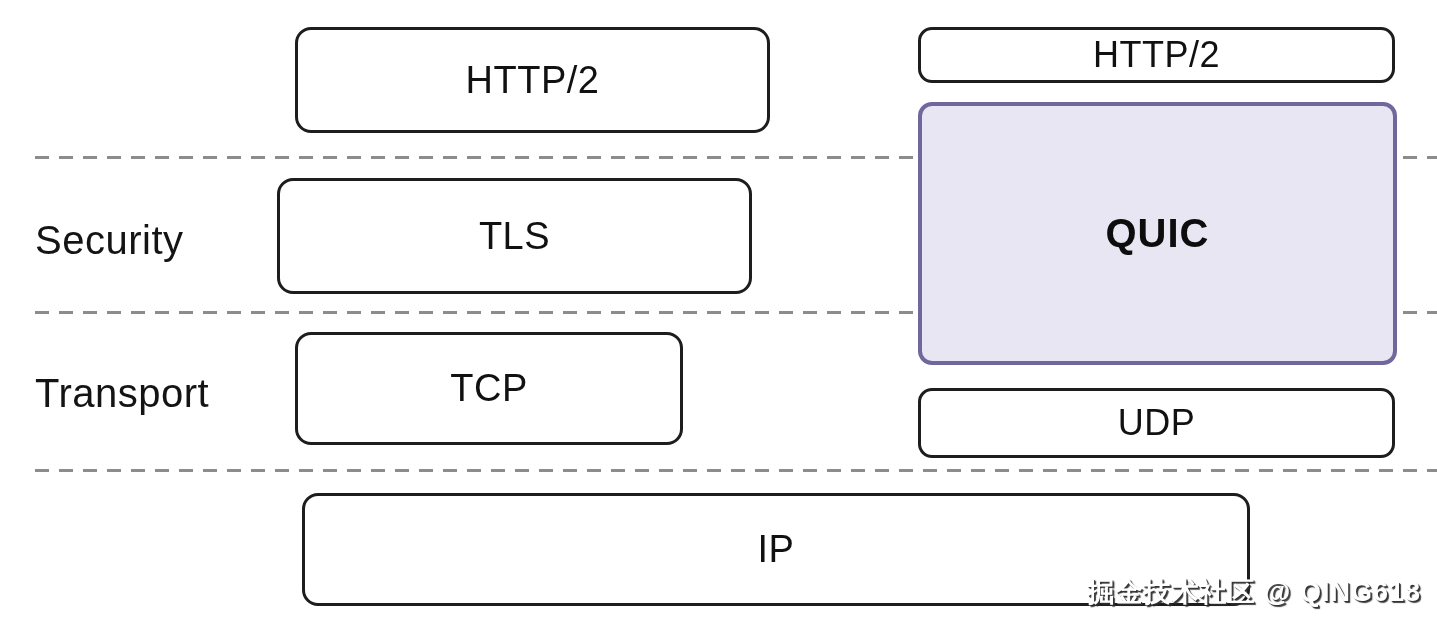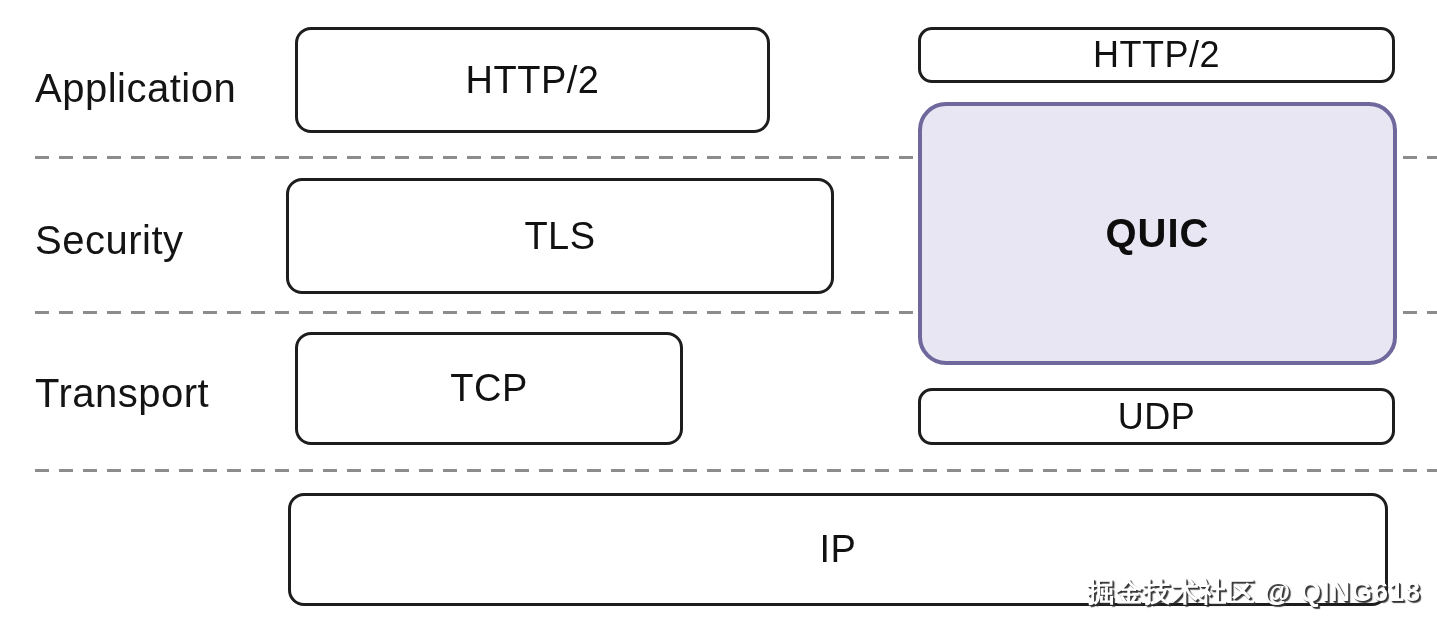--- a/index.html
+++ b/index.html
@@ -53,21 +53,21 @@
     color: #111111;
     z-index: 3;
     letter-spacing: 0.5px;
   }
   .pbox.small-text { font-size: 36px; border-radius: 14px; }
   .quic-box {
     position: absolute;
     box-sizing: border-box;
     background: #e8e6f2;
     border: 4px solid #6e689c;
-    border-radius: 28px;
+    border-radius: 14px;
     display: flex;
     align-items: center;
     justify-content: center;
     font-size: 40px;
     font-weight: 700;
     letter-spacing: 1px;
     color: #0d0d0d;
     z-index: 4;
   }
   .watermark {
@@ -85,29 +85,28 @@
 </style>
 </head>
 <body>
 
 <div class="stage">
 
   <div class="dash-line" style="top:156px"></div>
   <div class="dash-line" style="top:311px"></div>
   <div class="dash-line" style="top:469px"></div>
 
-  <div class="layer-label" style="top:88px">Application</div>
   <div class="layer-label" style="top:393px">Transport</div>
   <div class="layer-label" style="top:240px">Security</div>
 
   <div class="pbox" style="left:295px; top:27px; width:475px; height:106px">HTTP/2</div>
-  <div class="pbox" style="left:286px; top:178px; width:548px; height:116px">TLS</div>
+  <div class="pbox" style="left:277px; top:178px; width:475px; height:116px">TLS</div>
   <div class="pbox" style="left:295px; top:332px; width:388px; height:113px">TCP</div>
 
   <div class="pbox small-text" style="left:918px; top:27px; width:477px; height:56px">HTTP/2</div>
   <div class="quic-box" style="left:918px; top:102px; width:479px; height:263px">QUIC</div>
-  <div class="pbox small-text" style="left:918px; top:388px; width:477px; height:57px">UDP</div>
+  <div class="pbox small-text" style="left:918px; top:388px; width:477px; height:70px">UDP</div>
 
-  <div class="pbox" style="left:288px; top:493px; width:1100px; height:113px">IP</div>
+  <div class="pbox" style="left:302px; top:493px; width:948px; height:113px">IP</div>
 
   <div class="watermark">掘金技术社区 @ QING618</div>
 
 </div>
 
 </body></html>

